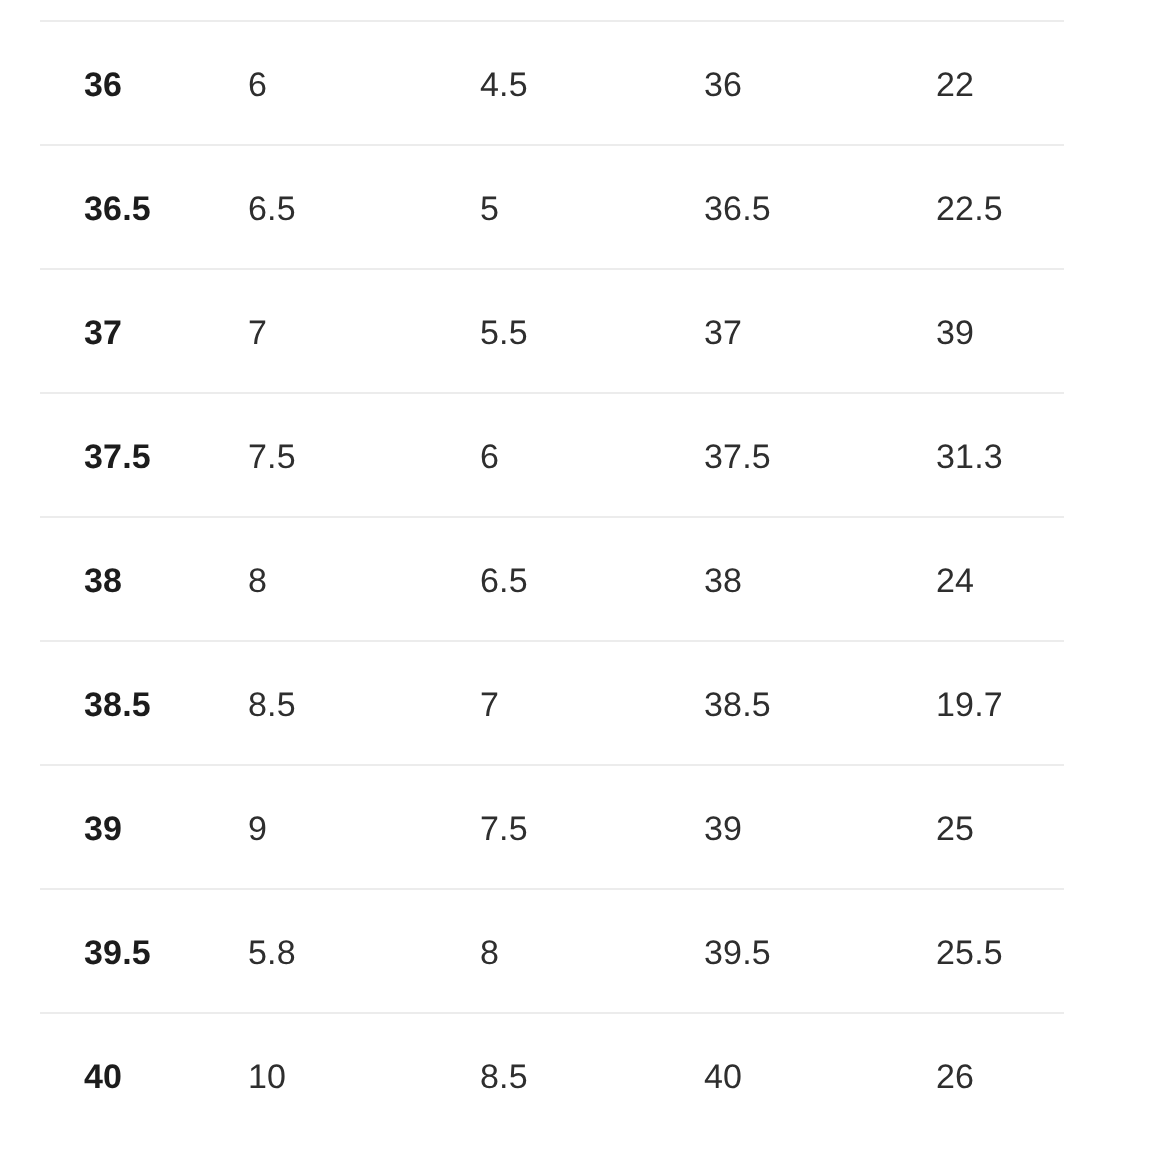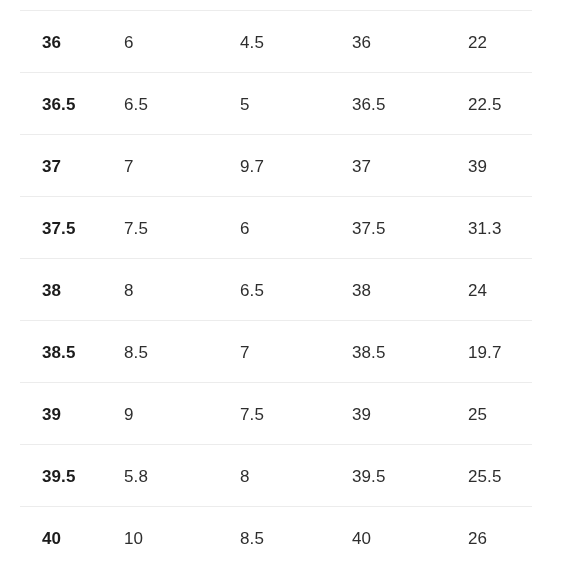--- a/index.html
+++ b/index.html
@@ -141,21 +141,21 @@
           </td>
         </tr>
         <tr>
           <td class="c1 col-eu">
             <span class="cell-inner">37</span>
           </td>
           <td class="c2 col-us">
             <span class="cell-inner">7</span>
           </td>
           <td class="c3 col-uk">
-            <span class="cell-inner">9.7</span>
+            <span class="cell-inner">5.5</span>
           </td>
           <td class="c4 col-jp">
             <span class="cell-inner">37</span>
           </td>
           <td class="c5 col-cm">
             <span class="cell-inner">39</span>
           </td>
         </tr>
         <tr>
           <td class="c1 col-eu">

